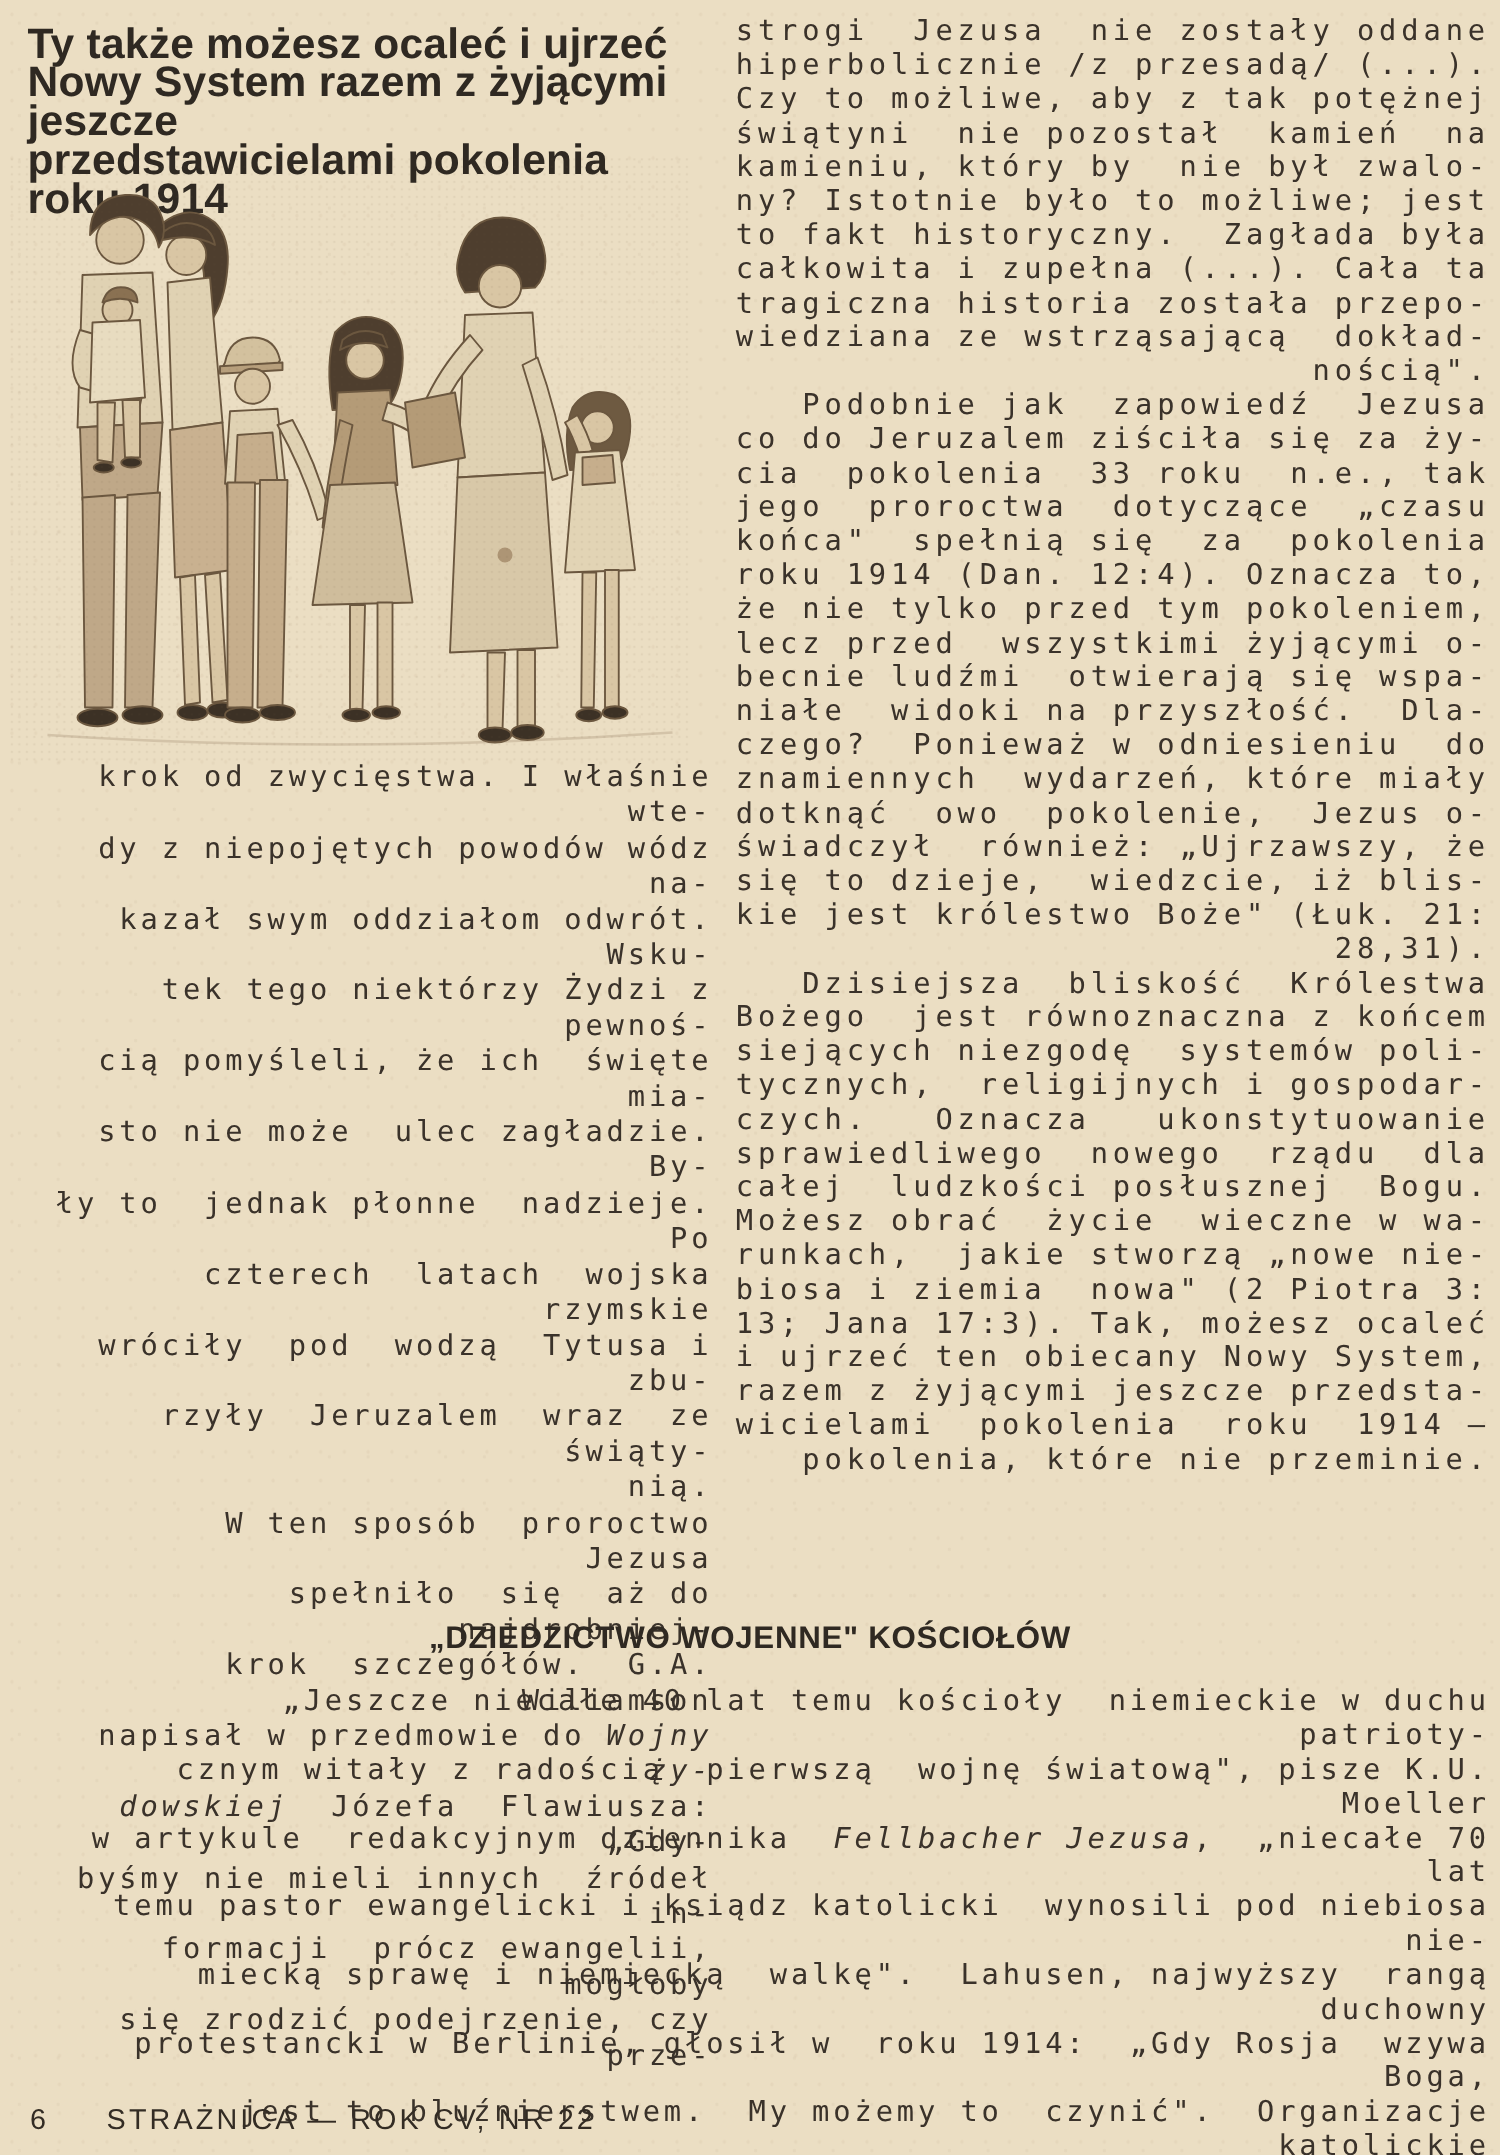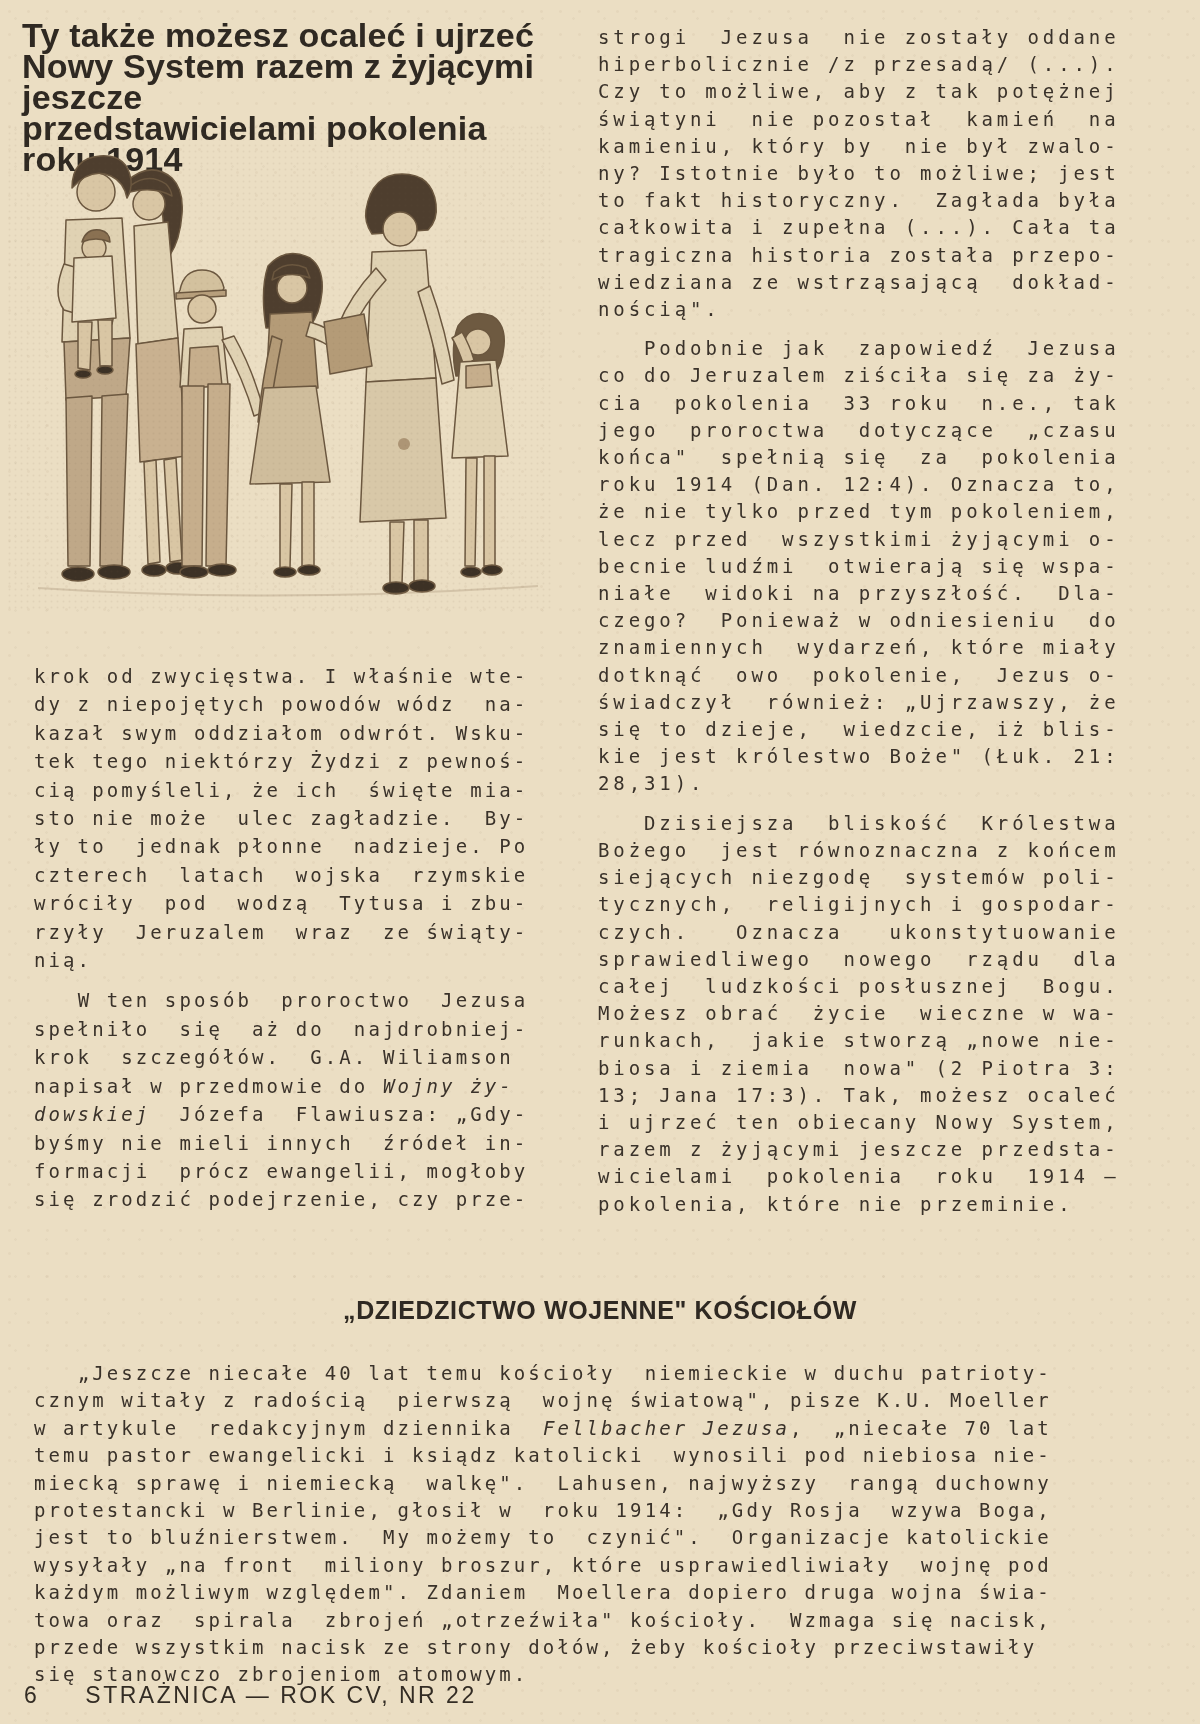--- a/index.html
+++ b/index.html
@@ -13,23 +13,23 @@
     color:#3a322a;
     font-family:"DejaVu Sans Mono", monospace;
   }
   .caption{
     position:absolute;left:22px;top:20px;width:532px;margin:0;
     font-family:"Liberation Sans", sans-serif;font-weight:bold;
     font-size:34px;line-height:31px;letter-spacing:0.2px;color:#2f2922;
     white-space:pre-line;
   }
   .illo{position:absolute;left:8px;top:126px;width:545px;height:486px;}
-  .mono{margin:12px;white-space:pre-wrap;font-size:19px;color:#3a322a;}
+  .mono{margin:0;white-space:pre-wrap;font-size:23px;color:#3a322a;text-align:right;}
   .mono i{font-style:italic;}
-  .leftcol{position:absolute;left:22px;top:650px;width:548px;}
+  .leftcol{position:absolute;left:22px;top:608px;width:548px;}
   .leftcol .mono{line-height:28.4px;letter-spacing:3.1px;}
   .rightcol{position:absolute;left:586px;top:12px;width:606px;}
   .rightcol .mono{line-height:27.2px;letter-spacing:3.9px;}
   .section-heading{
     position:absolute;left:0;top:1296px;width:100%;margin:0;text-align:center;
     font-family:"Liberation Sans", sans-serif;font-weight:bold;
     font-size:25px;letter-spacing:0.6px;color:#2f2922;
   }
   .bottom-para{
     position:absolute;left:22px;top:1348px;width:1170px;

